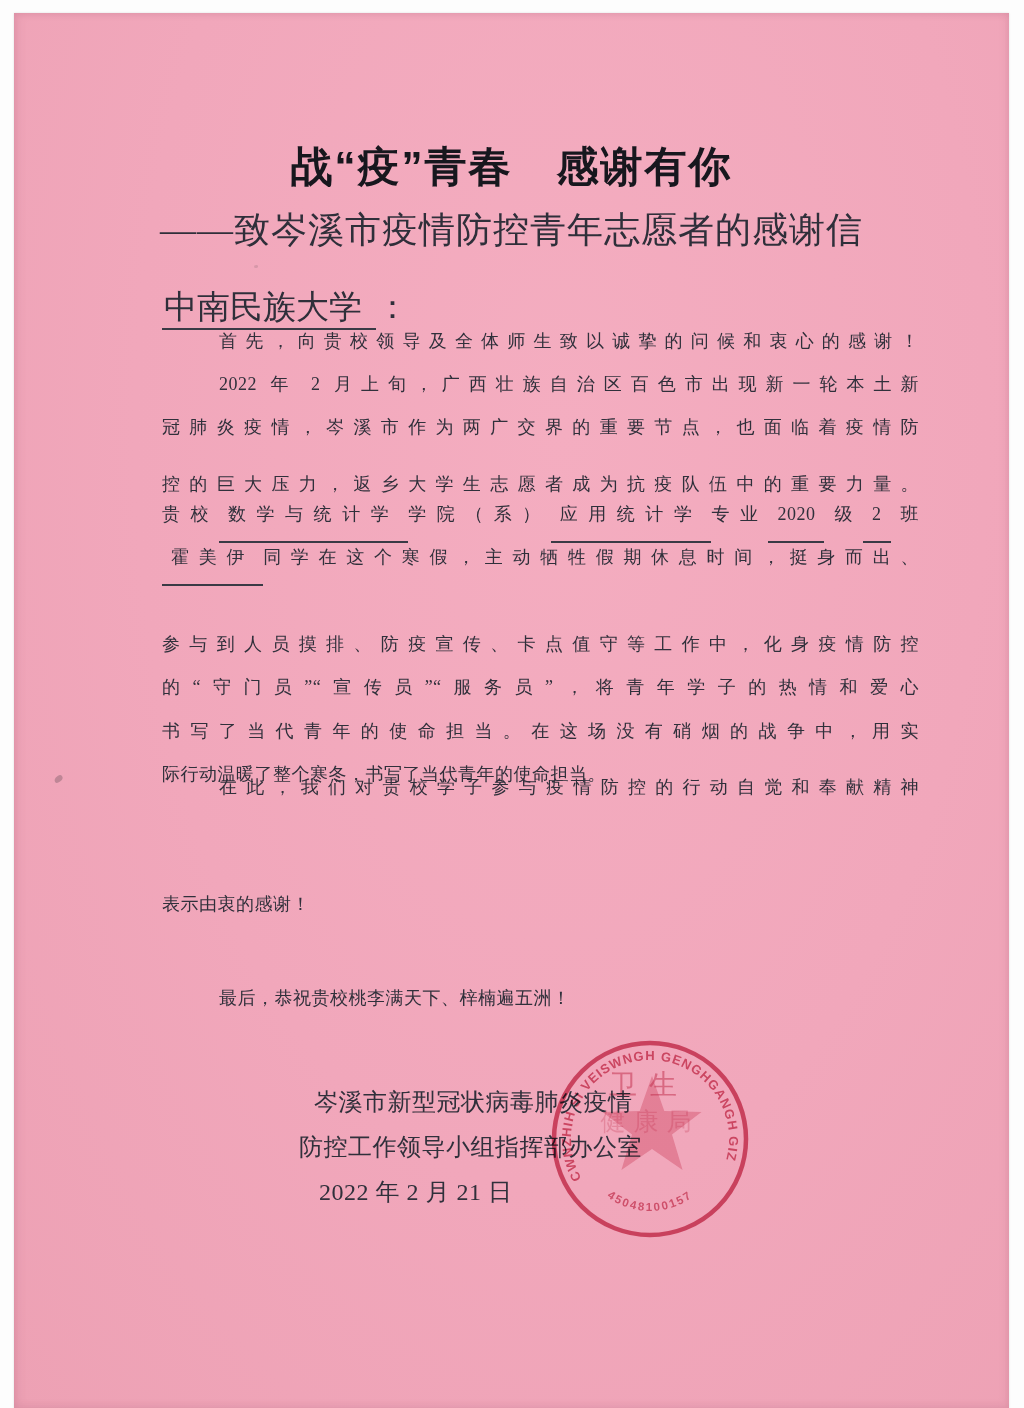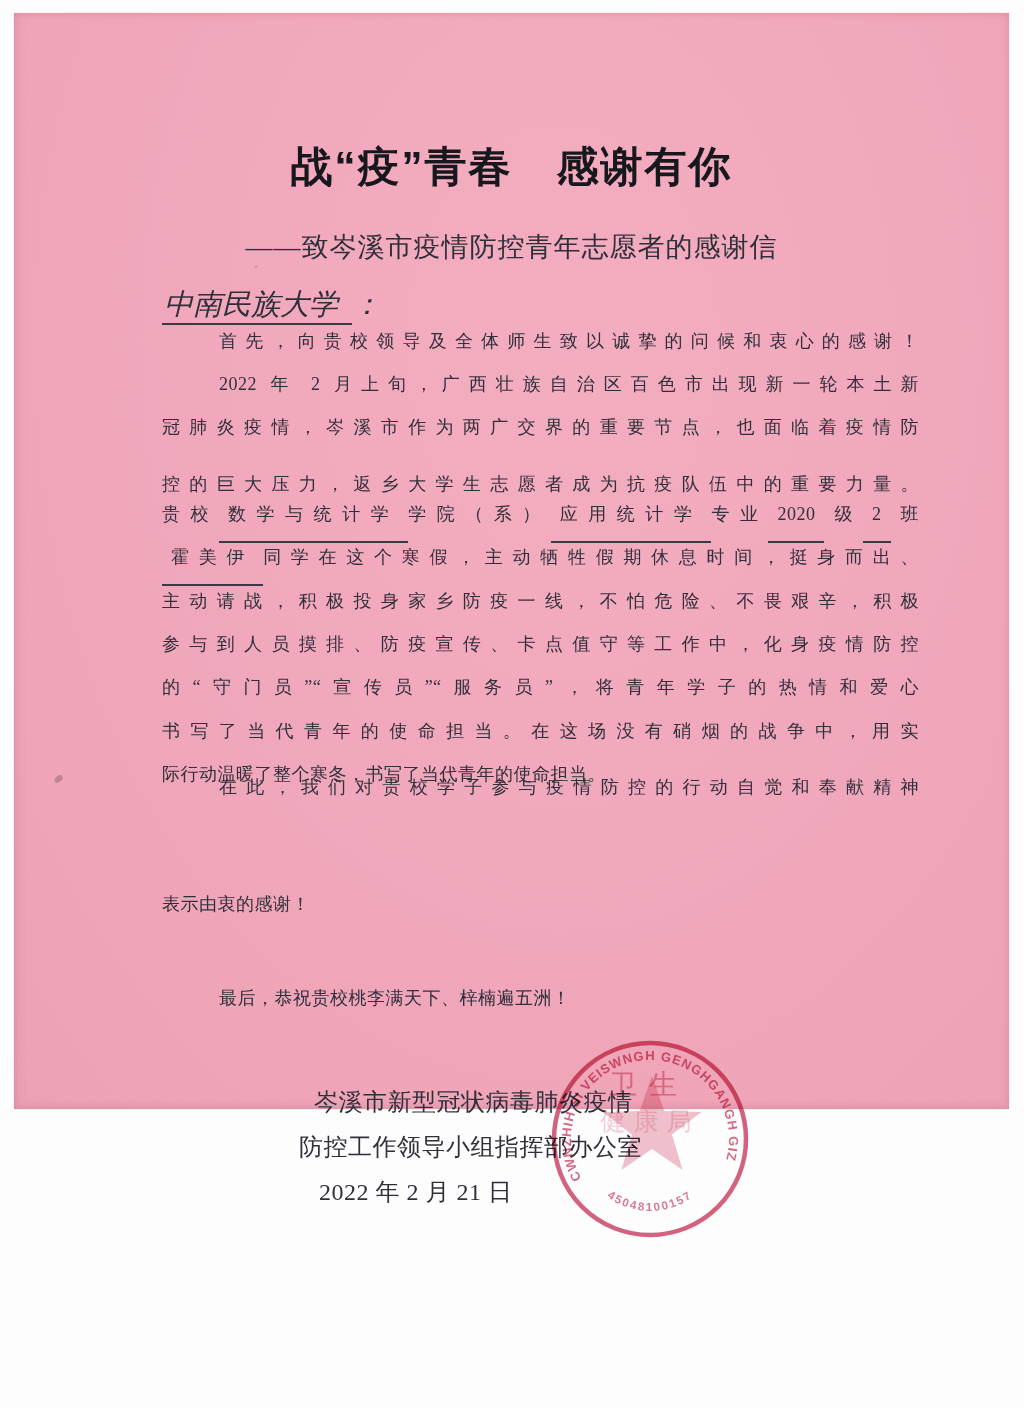--- a/index.html
+++ b/index.html
@@ -2,40 +2,40 @@
 <html><head>
 <meta charset="utf-8">
 <style>
   html,body{margin:0;padding:0;}
   body{
     width:1024px;height:1408px;position:relative;overflow:hidden;
     background:#fdfdfd;
     font-family:"Liberation Serif","DejaVu Serif",serif;
   }
   .paper{
-    position:absolute;left:14px;top:13px;width:995px;height:1096px;
+    position:absolute;left:14px;top:13px;width:995px;height:1396px;
     background:radial-gradient(ellipse at 55% 30%, #f4adc0 0%, #f1a7bb 55%, #eda1b4 100%);
     box-shadow:
       inset 4px 0 10px rgba(130,60,85,.10),
       inset -3px -3px 9px rgba(130,60,85,.07),
       inset 0 2px 5px rgba(130,60,85,.05),
       0 0 2px rgba(0,0,0,.12);
   }
   .title{
     position:absolute;left:0;right:0;top:126px;margin:0;
     text-align:center;
     font-family:"Liberation Sans","DejaVu Sans",sans-serif;
     font-weight:900;font-size:42px;letter-spacing:2px;color:#17171e;
   }
   .subtitle{
     position:absolute;left:0;right:0;top:193px;
-    text-align:center;font-size:27px;color:#2f2f3a;letter-spacing:1px;margin-top:23px;
+    text-align:center;font-size:36px;color:#2f2f3a;letter-spacing:1px;
   }
   .salutation{
-    position:absolute;left:148px;top:272px;font-size:29px;color:#2f2f3a;font-style:italic;
+    position:absolute;left:148px;top:272px;font-size:33px;color:#2f2f3a;
   }
   .salutation .u{padding:0 14px 3px 2px;}
   .u{border-bottom:2px solid #3a3a45;}
   .bl{
     position:absolute;left:148px;width:757px;
     font-size:18px;line-height:38px;color:#30303b;
     text-align:justify;letter-spacing:.5px;
   }
   .fill{text-align-last:justify;}
   .end{text-align-last:left;}
@@ -71,21 +71,20 @@
 
   <div class="bl fill ind" style="top:309px">首先，向贵校领导及全体师生致以诚挚的问候和衷心的感谢！</div>
   <div class="bl fill ind" style="top:352px">2022 年 2 月上旬，广西壮族自治区百色市出现新一轮本土新</div>
   <div class="bl fill" style="top:395px">冠肺炎疫情，岑溪市作为两广交界的重要节点，也面临着疫情防</div>
   <div class="bl fill" style="top:452px">控的巨大压力，返乡大学生志愿者成为抗疫队伍中的重要力量。</div>
 
   <div class="bl fill" style="top:482px"><span>贵校</span><span class="u blank">数学与统计学</span><span>学院（系）</span><span class="u blank">应用统计学</span><span>专业</span><span class="u blank">2020</span><span>级</span><span class="u blank">2</span><span>班</span></div>
 
   <div class="bl fill" style="top:525px"><span class="u blank">霍美伊</span><span>同学在这个寒假，主动牺牲假期休息时间，挺身而出、</span></div>
 
-  <div class="bl fill" style="top:569px">主动请战，积极投身家乡防疫一线，不怕危险、不畏艰辛，积极</div>
   <div class="bl fill" style="top:612px">参与到人员摸排、防疫宣传、卡点值守等工作中，化身疫情防控</div>
   <div class="bl fill" style="top:655px">的“守门员”“宣传员”“服务员”，将青年学子的热情和爱心</div>
   <div class="bl fill" style="top:699px">书写了当代青年的使命担当。在这场没有硝烟的战争中，用实</div>
   <div class="bl end" style="top:742px">际行动温暖了整个寒冬，书写了当代青年的使命担当。</div>
   <div class="bl fill ind" style="top:755px">在此，我们对贵校学子参与疫情防控的行动自觉和奉献精神</div>
   <div class="bl end" style="top:872px">表示由衷的感谢！</div>
   <div class="bl end ind" style="top:966px">最后，恭祝贵校桃李满天下、梓楠遍五洲！</div>
 
   <div class="sig" style="left:300px;top:1073px">岑溪市新型冠状病毒肺炎疫情</div>
   <div class="sig" style="left:285px;top:1118px">防控工作领导小组指挥部办公室</div>

